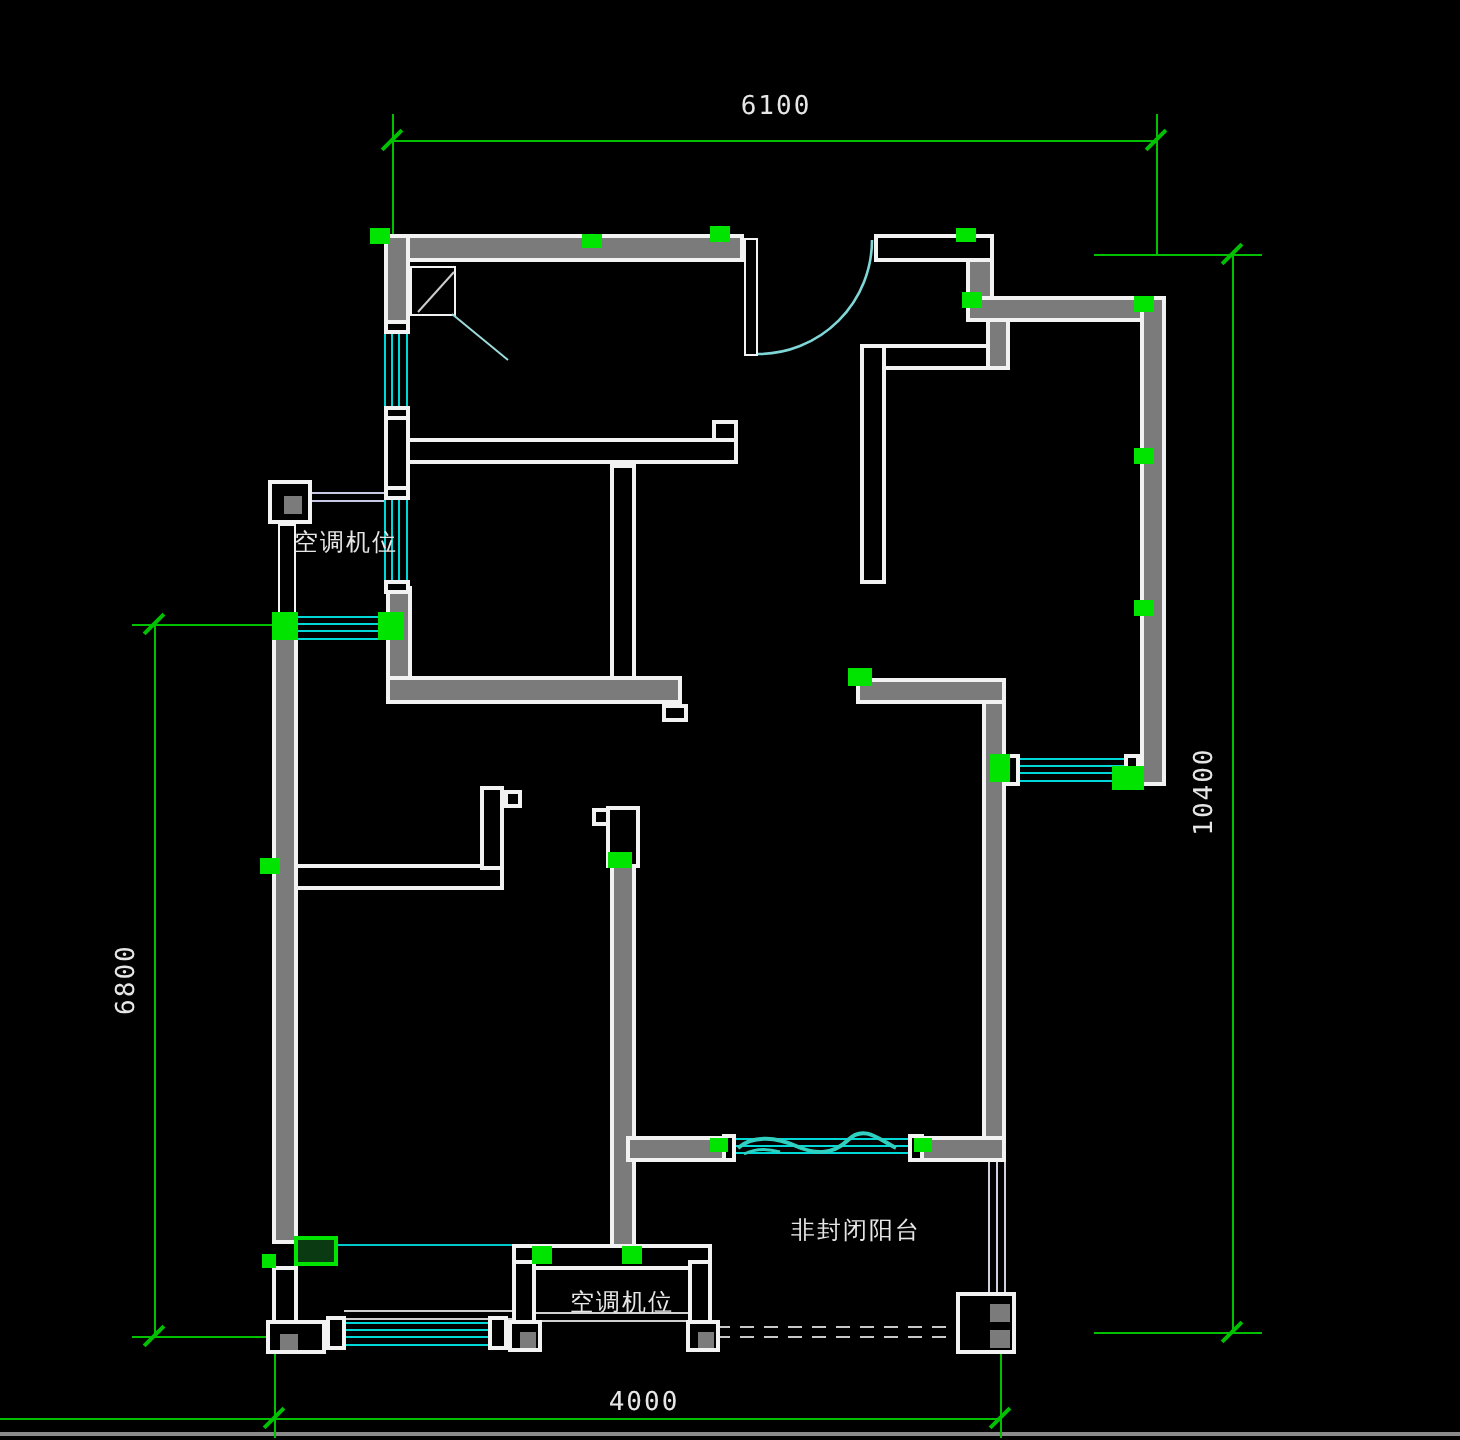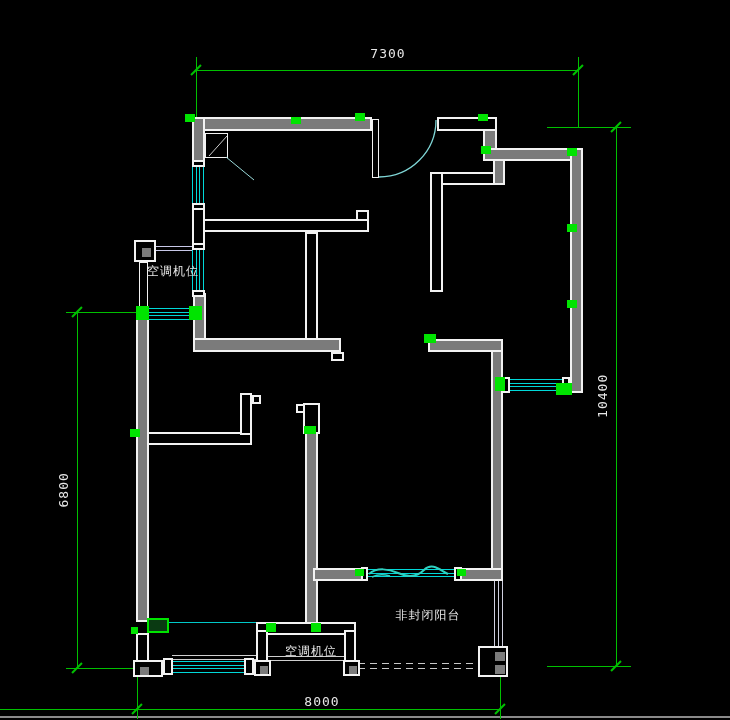--- a/index.html
+++ b/index.html
@@ -30,24 +30,24 @@
 
 <div id="plan">
   <svg id="overlay" width="730" height="720">
       <path d="M 379 177 A 57 57 0 0 0 436 120" stroke="#7fd6d6" stroke-width="1.3" fill="none"></path>
       <path d="M 227 136 L 209 156" stroke="#cccccc" stroke-width="1" fill="none"></path>
       <path d="M 226 157 L 254 180" stroke="#9adada" stroke-width="1" fill="none"></path>
       <path d="M 369 574 C 377 567 389 569 398 573 S 416 578 424 570 S 440 570 448 574" stroke="#2fd0c0" stroke-width="2" fill="none"></path>
       <path d="M 372 577 Q 380 573 390 576" stroke="#2fd0c0" stroke-width="1.5" fill="none"></path>
     </svg>
 
-  <div class="lbl" style="left:358px;top:46px;width:60px;">7300</div>
+  <div class="lbl" style="left:358px;top:46px;width:60px;">6100</div>
   <div class="lbl rot" style="left:572px;top:388px;width:62px;">10400</div>
   <div class="lbl rot" style="left:34px;top:482px;width:60px;">6800</div>
-  <div class="lbl" style="left:292px;top:694px;width:60px;">8000</div>
+  <div class="lbl" style="left:292px;top:694px;width:60px;">4000</div>
 
   <div class="lbl cn" style="left:144px;top:264px;width:58px;">空调机位</div>
   <div class="lbl cn" style="left:282px;top:644px;width:58px;">空调机位</div>
   <div class="lbl cn" style="left:390px;top:608px;width:76px;">非封闭阳台</div>
 <div class="win win-v" style="left: 192px; top: 165px; width: 13px; height: 40px;"></div>
     <div class="win win-v" style="left: 192px; top: 248px; width: 13px; height: 44px;"></div>
     <div class="win win-h" style="left: 149px; top: 308px; width: 43px; height: 12px;"></div>
     <div class="win win-h" style="left: 508px; top: 379px; width: 55px; height: 13px;"></div>
     <div class="win win-h" style="left: 367px; top: 569px; width: 88px; height: 11px;"></div>
     <div class="win win-h" style="left: 172px; top: 661px; width: 73px; height: 12px;"></div>

